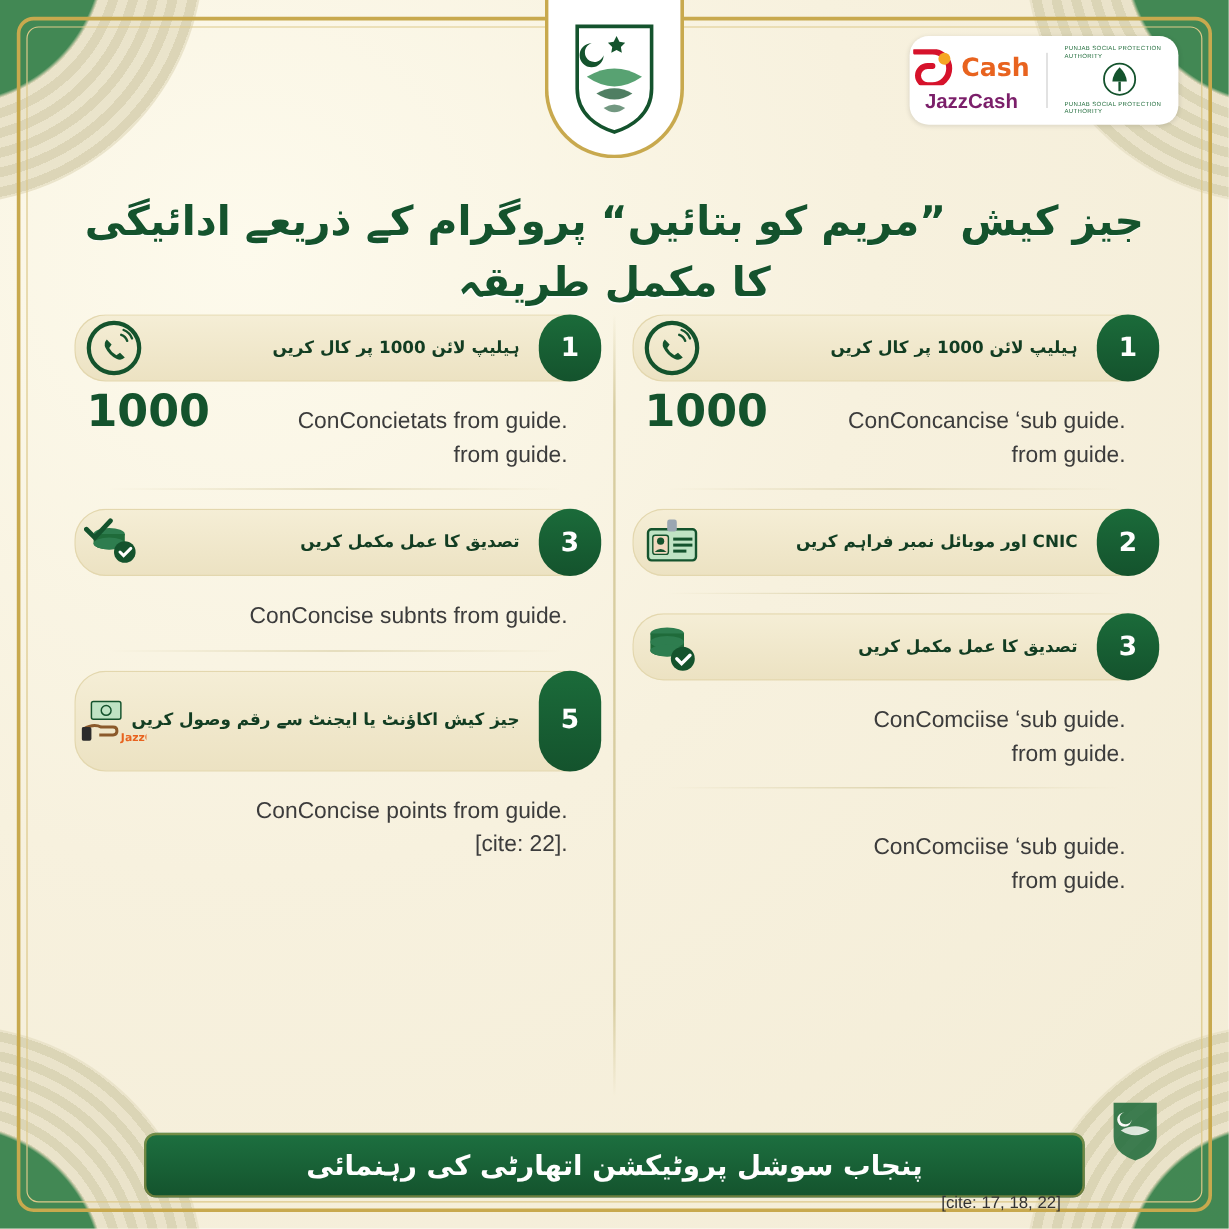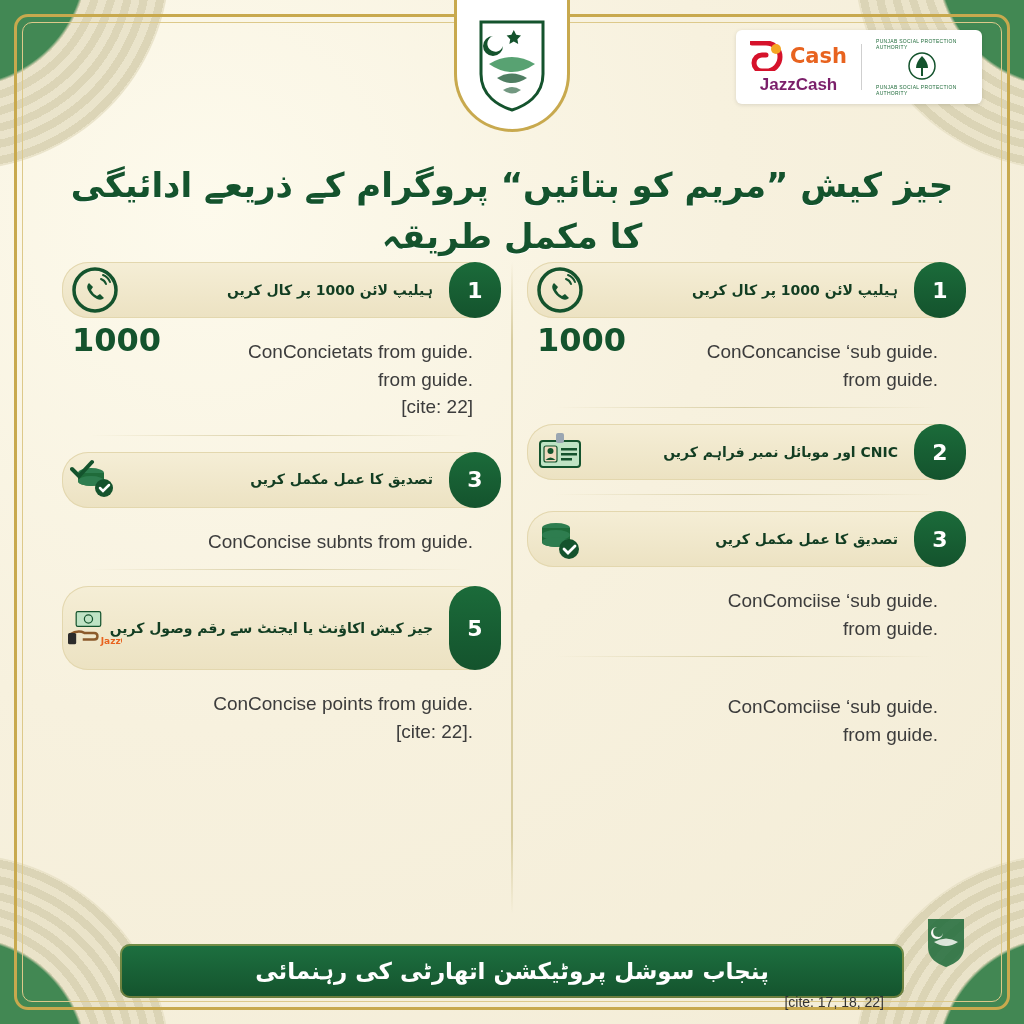--- a/index.html
+++ b/index.html
@@ -67,22 +67,22 @@
     border-bottom-left-radius: 58px; border-bottom-right-radius: 58px;
     display: flex; align-items: center; justify-content: center;
     z-index: 5;
   }
   .crest svg { width: 78px; height: 98px; }
 
   .logo-bar {
     position: absolute; top: 30px; right: 42px;
     display: flex; align-items: center;
     background: #fff;
-    border-radius: 6px;
-    padding: 8px 14px;
+    border-radius: 16px;
+    padding: 8px 3px;
     box-shadow: 0 1px 4px rgba(0,0,0,.12);
     gap: 14px;
     z-index: 5;
   }
   .jazzcash { display: flex; flex-direction: column; align-items: center; line-height: 1; }
   .jc-top { display: flex; align-items: center; gap: 6px; }
   .jc-mark { width: 34px; height: 30px; }
   .jc-cash { font-size: 21px; font-weight: bold; color: #e8631f; font-family: "DejaVu Sans", sans-serif; }
   .jc-word { margin-top: 5px; font-size: 17px; font-weight: bold; color: #7b1f6a; }
   .logo-sep { width: 1px; height: 46px; background: #cfcfcf; }
@@ -157,21 +157,21 @@
   }
   .bar-icon {
     position: absolute; left: 6px; top: 50%; transform: translateY(-50%);
     width: 54px; height: 54px;
     display: flex; align-items: center; justify-content: center;
   }
   .bar-icon svg { width: 50px; height: 50px; }
 
   .under-num {
     margin-left: 10px;
-    font-size: 32px;
+    font-size: 37px;
     font-weight: bold;
     color: #14532d;
     font-family: "DejaVu Sans", sans-serif;
     line-height: 1;
     float: left;
     margin-top: 6px;
   }
   .desc {
     direction: rtl;
     text-align: right;
@@ -271,21 +271,20 @@
             </svg>
           </span>
           <span class="bar-text">ہیلیپ لائن 1000 پر کال کریں</span>
           <span class="bar-num">1</span>
         </div>
         <div class="desc-row">
           <span class="under-num">1000</span>
           <div class="desc">
             <div class="ltr">ConConcietats from guide.</div>
             <div class="ltr">from guide.</div>
-            <div class="ltr">[cite: 22]</div>
           </div>
         </div>
       </div>
 
       <div class="step-sep"></div>
 
       <div class="step">
         <div class="bar">
           <span class="bar-icon">
             <svg viewBox="0 0 50 50" xmlns="http://www.w3.org/2000/svg">

